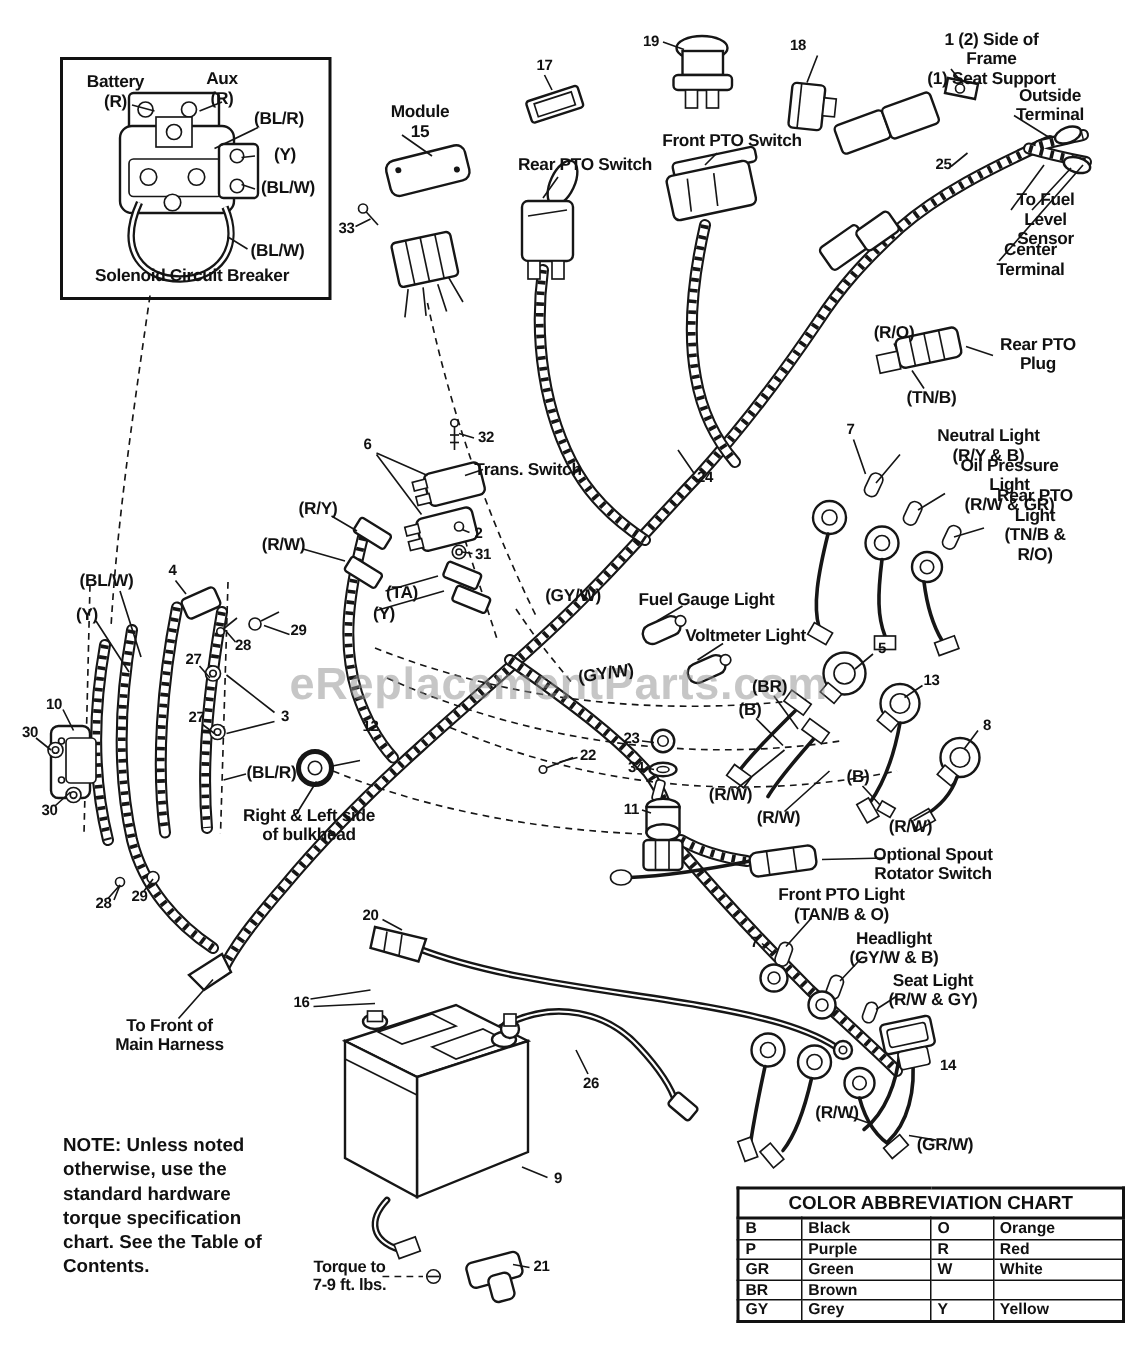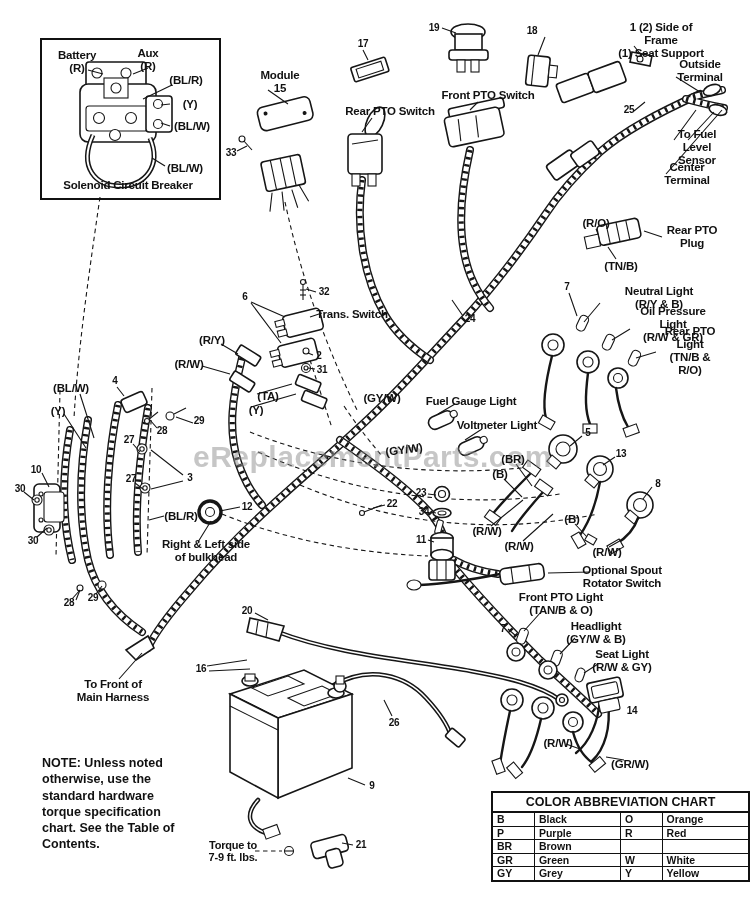--- a/index.html
+++ b/index.html
@@ -487,21 +487,21 @@
 <div class="lb num" style="left:115px;top:381px">4</div>
 <div class="lb num" style="left:162px;top:431px">28</div>
 <div class="lb num" style="left:199px;top:421px">29</div>
 <div class="lb num" style="left:129px;top:440px">27</div>
 <div class="lb num" style="left:131px;top:479px">27</div>
 <div class="lb num" style="left:190px;top:478px">3</div>
 <div class="lb num" style="left:36px;top:470px">10</div>
 <div class="lb num" style="left:20px;top:489px">30</div>
 <div class="lb num" style="left:33px;top:541px">30</div>
 <div class="lb" style="left:181px;top:516px">(BL/R)</div>
-<div class="lb num" style="left:247px;top:507px">12</div>
+<div class="lb num" style="left:247px;top:485px">12</div>
 <div class="lb" style="left:206px;top:551px">Right &amp; Left side
 of bulkhead</div>
 <div class="lb num" style="left:392px;top:504px">22</div>
 <div class="lb num" style="left:421px;top:493px">23</div>
 <div class="lb num" style="left:424px;top:512px">34</div>
 <div class="lb num" style="left:421px;top:540px">11</div>
 <div class="lb num" style="left:588px;top:433px">5</div>
 <div class="lb num" style="left:621px;top:454px">13</div>
 <div class="lb num" style="left:658px;top:484px">8</div>
 <div class="lb" style="left:513px;top:459px">(BR)</div>
@@ -554,30 +554,30 @@
       <td class="ab">O</td>
           <td class="nm">Orange</td>
         </tr>
     <tr>
       <td class="ab">P</td>
           <td class="nm">Purple</td>
       <td class="ab">R</td>
           <td class="nm">Red</td>
         </tr>
     <tr>
+      <td class="ab">GR</td>
+          <td class="nm">Green</td>
+      <td class="ab">W</td>
+          <td class="nm">White</td>
+        </tr>
+    <tr>
       <td class="ab">BR</td>
           <td class="nm">Brown</td>
       <td class="ab"></td>
           <td class="nm"></td>
-        </tr>
-    <tr>
-      <td class="ab">GR</td>
-          <td class="nm">Green</td>
-      <td class="ab">W</td>
-          <td class="nm">White</td>
         </tr>
     <tr>
       <td class="ab">GY</td>
           <td class="nm">Grey</td>
       <td class="ab">Y</td>
           <td class="nm">Yellow</td>
         </tr>
   </tbody>
 </table>
 

